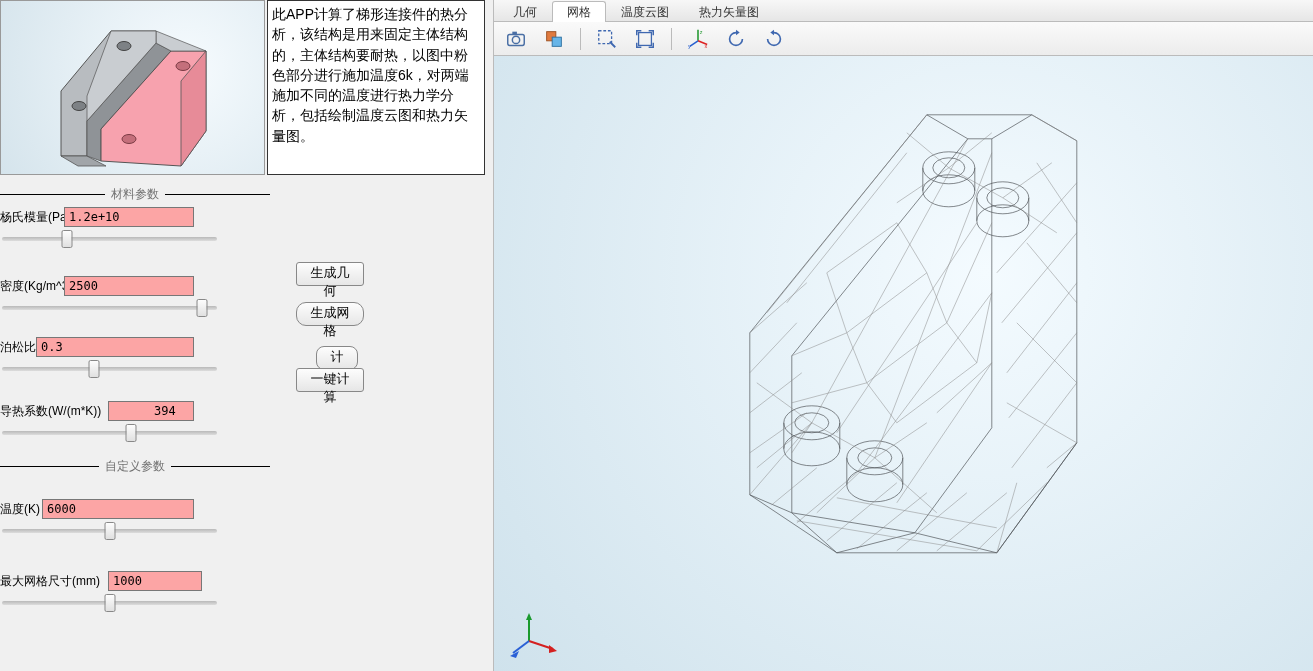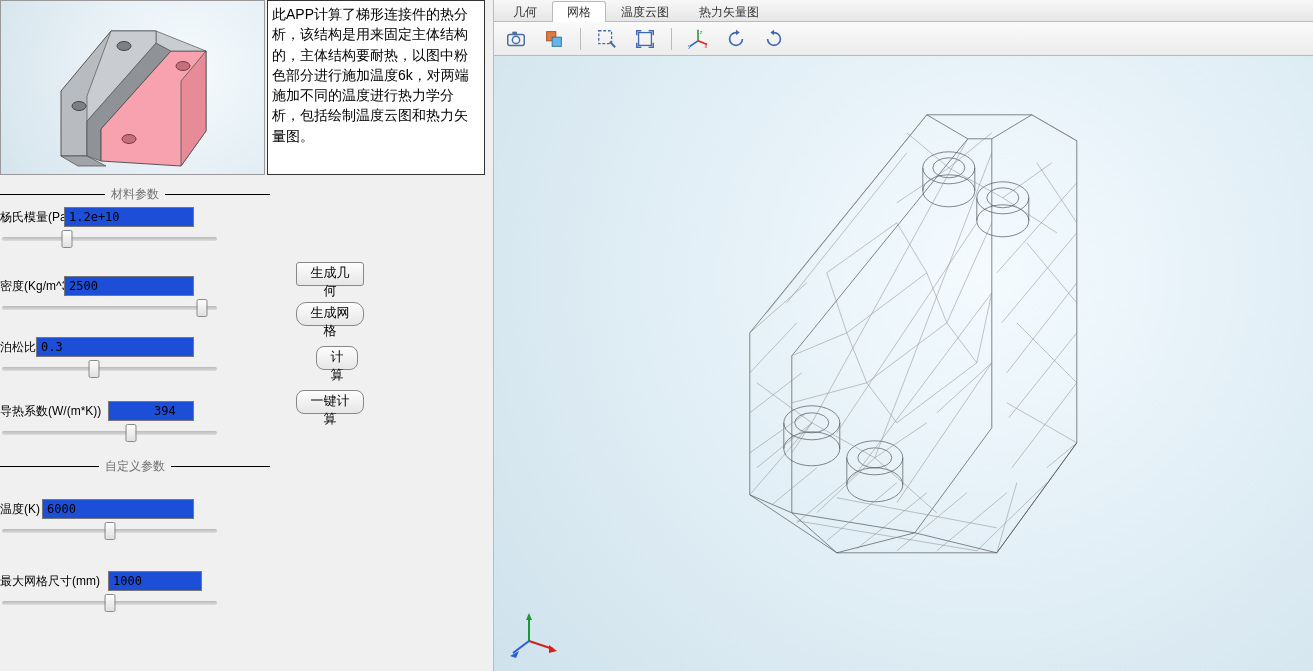--- a/index.html
+++ b/index.html
@@ -60,21 +60,21 @@
       color: #000;
       text-align: left;
       white-space: nowrap;
     }
     .param-row input {
       height: 20px;
       border: 1px solid #777;
       padding: 1px 4px;
       font-family: monospace;
       font-size: 12px;
-      background: #1d4ed8;
+      background: #fca5a5;
     }
     .slider {
       position: absolute;
       height: 22px;
       display: flex;
       align-items: center;
     }
     .slider-track {
       height: 4px;
       background: linear-gradient(#b9b9b9,#ddd);
@@ -270,21 +270,21 @@
   </div>
   <div class="slider" style="top:592px; left:2px; width:215px;">
     <div class="slider-track" style="width:215px;">
       <div class="slider-thumb" style="left:50%;"></div>
     </div>
   </div>
 
   <button class="action-btn" style="top:262px; width:68px;">生成几何</button>
   <button class="action-btn" style="top:302px; width:68px;border-radius:10px;">生成网格</button>
   <button class="action-btn" style="top:346px; left:316px; width:42px;border-radius:8px;">计算</button>
-  <button class="action-btn" style="top:390px; width:68px;border-radius:8px;">一键计算</button>
+  <button class="action-btn" style="top:368px; width:68px;">一键计算</button>
 
 </div>
 
 <div class="right-panel">
 
   <div class="tabs">
     <div class="tab">几何</div>
     <div class="tab active">网格</div>
     <div class="tab">温度云图</div>
     <div class="tab">热力矢量图</div>

